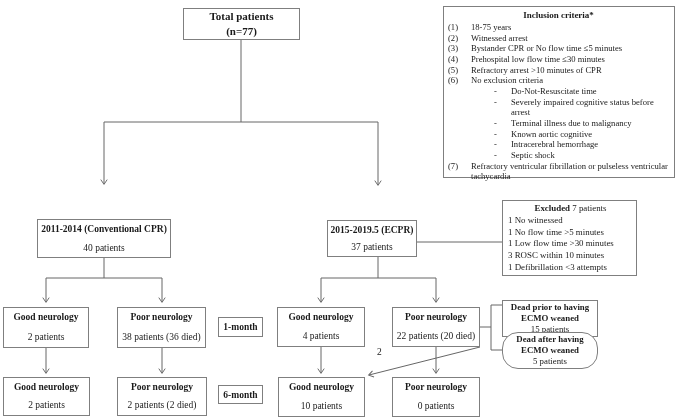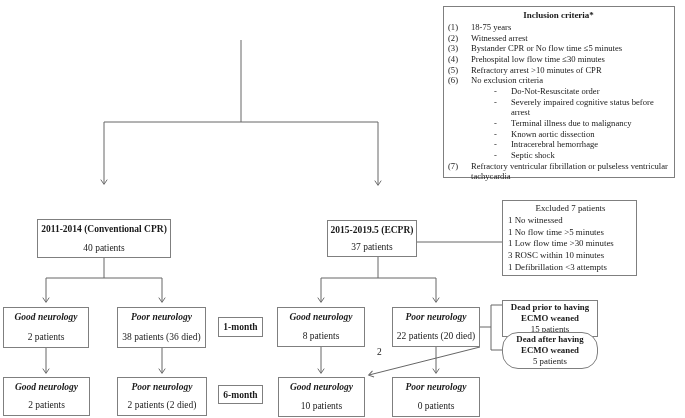--- a/index.html
+++ b/index.html
@@ -20,21 +20,21 @@
     box-sizing: border-box;
     text-align: center;
   }
   .outcome {
     display: flex;
     flex-direction: column;
     justify-content: space-between;
     padding: 4px 2px 5px 2px;
     font-size: 9.5px;
   }
-  .outcome .t { font-weight: bold; font-style: italic; }
+  .outcome .t { font-weight: bold; }
   .branch {
     display: flex;
     flex-direction: column;
     justify-content: space-between;
     padding: 4px 1px 4px 1px;
     font-size: 9.5px;
     margin-top: 30px;
   }
   .branch .t { font-weight: bold; white-space: nowrap; }
   .total {
@@ -72,21 +72,21 @@
   .crow .txt { flex: 1; }
   .subrow { display: flex; margin-left: 46px; }
   .subrow .dash { width: 17px; flex: 0 0 17px; }
   .excluded {
     text-align: left;
     font-size: 8.9px;
     line-height: 1.32;
     padding: 2px 3px 2px 5px;
   }
   .excluded .hdr { text-align: center; }
-  .excluded .hdr .b { font-weight: normal; }
+  .excluded .hdr .b { font-weight: bold; }
   .num2 {
     position: absolute;
     font-size: 9.5px;
     background: transparent;
   }
 </style>
 </head>
 <body>
 
 <div id="canvas">
@@ -122,20 +122,24 @@
 
       <path d="M480,327 H491"></path>
       <path d="M491,305 V350"></path>
       <path d="M491,305 H502"></path>
       <path d="M491,350 H502"></path>
 
       <path d="M480,347 L369,375" marker-end="url(#arrow)"></path>
     </g>
   </svg>
 
+  <div class="box total" style="left:183px; top:8px; width:117px; height:32px;">
+    <div>Total patients</div>
+    <div>(n=77)</div>
+  </div>
 
   <div class="box inclusion" style="left:443px; top:6px; width:232px; height:172px;">
     <div class="ttl">Inclusion criteria*</div>
     <div class="crow">
       <span class="num">(1)</span>
       <span class="txt">18-75 years</span>
     </div>
     <div class="crow">
       <span class="num">(2)</span>
       <span class="txt">Witnessed arrest</span>
@@ -151,33 +155,33 @@
     <div class="crow">
       <span class="num">(5)</span>
       <span class="txt">Refractory arrest &gt;10 minutes of CPR</span>
     </div>
     <div class="crow">
       <span class="num">(6)</span>
       <span class="txt">No exclusion criteria</span>
     </div>
     <div class="subrow">
       <span class="dash">-</span>
-      <span class="txt">Do-Not-Resuscitate order</span>
+      <span class="txt">Do-Not-Resuscitate time</span>
     </div>
     <div class="subrow">
       <span class="dash">-</span>
       <span class="txt">Severely impaired cognitive status before arrest</span>
     </div>
     <div class="subrow">
       <span class="dash">-</span>
       <span class="txt">Terminal illness due to malignancy</span>
     </div>
     <div class="subrow">
       <span class="dash">-</span>
-      <span class="txt">Known aortic dissection</span>
+      <span class="txt">Known aortic cognitive</span>
     </div>
     <div class="subrow">
       <span class="dash">-</span>
       <span class="txt">Intracerebral hemorrhage</span>
     </div>
     <div class="subrow">
       <span class="dash">-</span>
       <span class="txt">Septic shock</span>
     </div>
     <div class="crow">
@@ -210,21 +214,21 @@
   </div>
   <div class="box outcome" style="left:117px; top:307px; width:89px; height:41px;">
     <div class="t">Poor neurology</div>
     <div>38 patients (36 died)</div>
   </div>
   <div class="box tlabel" style="left:218px; top:317px; width:45px; height:20px;">
     <span>1-month</span>
   </div>
   <div class="box outcome" style="left:277px; top:307px; width:88px; height:40px;">
     <div class="t">Good neurology</div>
-    <div>8 patients</div>
+    <div>4 patients</div>
   </div>
   <div class="box outcome" style="left:392px; top:307px; width:88px; height:40px;">
     <div class="t">Poor neurology</div>
     <div>22 patients (20 died)</div>
   </div>
 
   <div class="box ecmo" style="left:502px; top:300px; width:96px; height:37px;">
     <div class="b">Dead prior to having</div>
     <div class="b">ECMO weaned</div>
     <div>15 patients</div>

